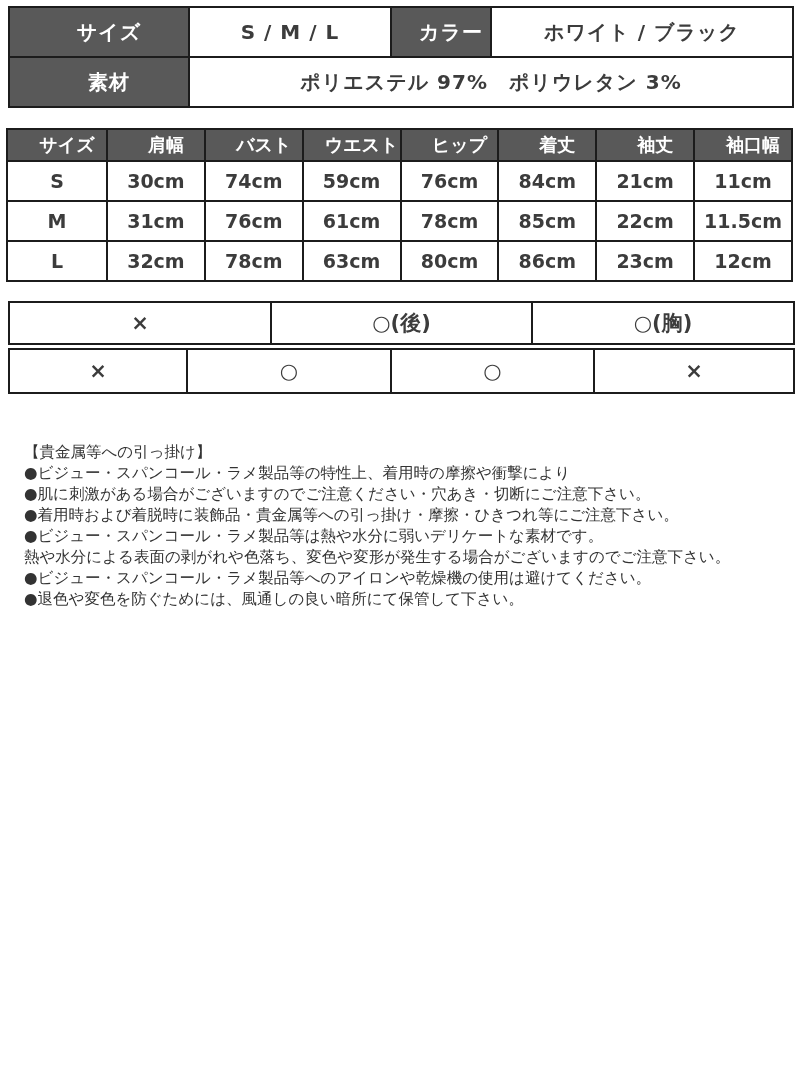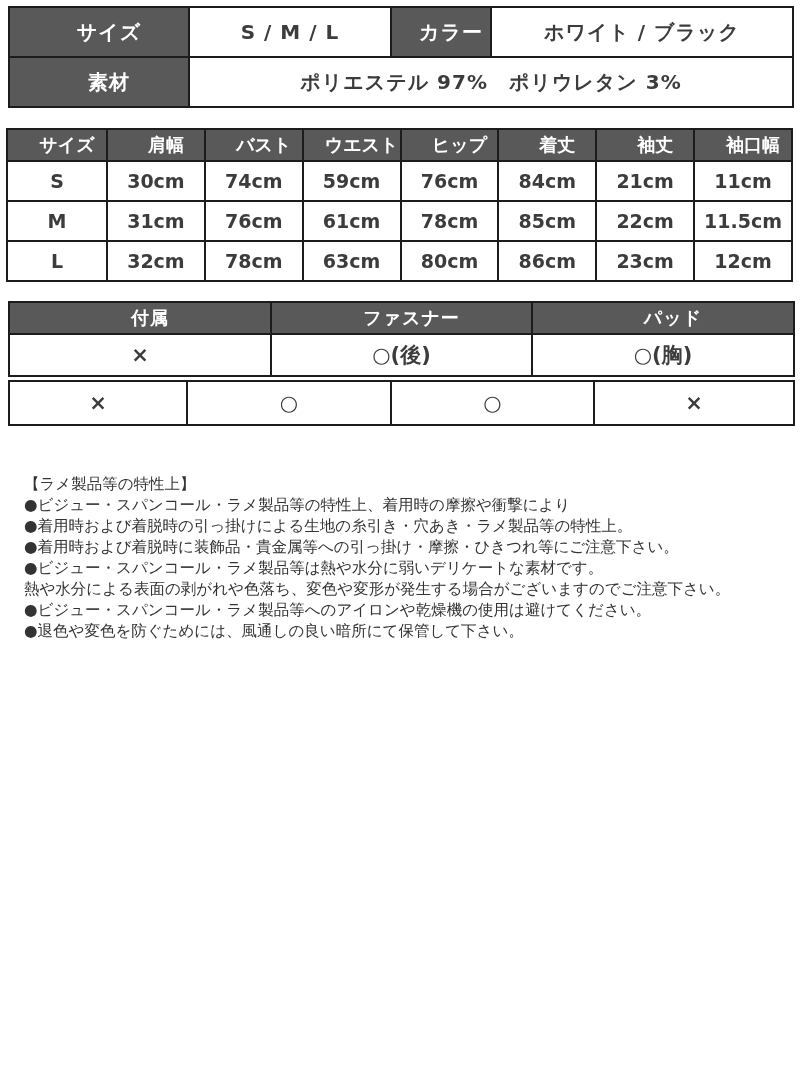--- a/index.html
+++ b/index.html
@@ -161,25 +161,20 @@
 </tbody>
   </table>
 
 <table class="t3">
   <colgroup>
     <col style="width:262px">
       <col style="width:261px">
       <col style="width:262px">
   </colgroup>
   <tbody>
-      <tr>
-    <th>付属</th>
-    <th>ファスナー</th>
-    <th>パッド</th>
-  </tr>
   <tr>
     <td>×</td>
     <td>○(後)</td>
     <td>○(胸)</td>
   </tr>
 </tbody>
   </table>
 
 <table class="t4">
   <colgroup>
@@ -192,21 +187,21 @@
   <tr>
     <td>×</td>
     <td>○</td>
     <td>○</td>
     <td>×</td>
   </tr>
 </tbody>
   </table>
 
 <div class="notes">
-  <div class="line">【ラメ製品等の特性上】</div>
+  <div class="line">【貴金属等への引っ掛け】</div>
   <div class="line">●ビジュー・スパンコール・ラメ製品等の特性上、着用時の摩擦や衝撃により</div>
-  <div class="line">●着用時および着脱時の引っ掛けによる生地の糸引き・穴あき・ラメ製品等の特性上。</div>
+  <div class="line">●肌に刺激がある場合がございますのでご注意ください・穴あき・切断にご注意下さい。</div>
   <div class="line">●着用時および着脱時に装飾品・貴金属等への引っ掛け・摩擦・ひきつれ等にご注意下さい。</div>
   <div class="line">●ビジュー・スパンコール・ラメ製品等は熱や水分に弱いデリケートな素材です。</div>
   <div class="line">熱や水分による表面の剥がれや色落ち、変色や変形が発生する場合がございますのでご注意下さい。</div>
   <div class="line">●ビジュー・スパンコール・ラメ製品等へのアイロンや乾燥機の使用は避けてください。</div>
   <div class="line">●退色や変色を防ぐためには、風通しの良い暗所にて保管して下さい。</div>
 </div>
 
 </body></html>

